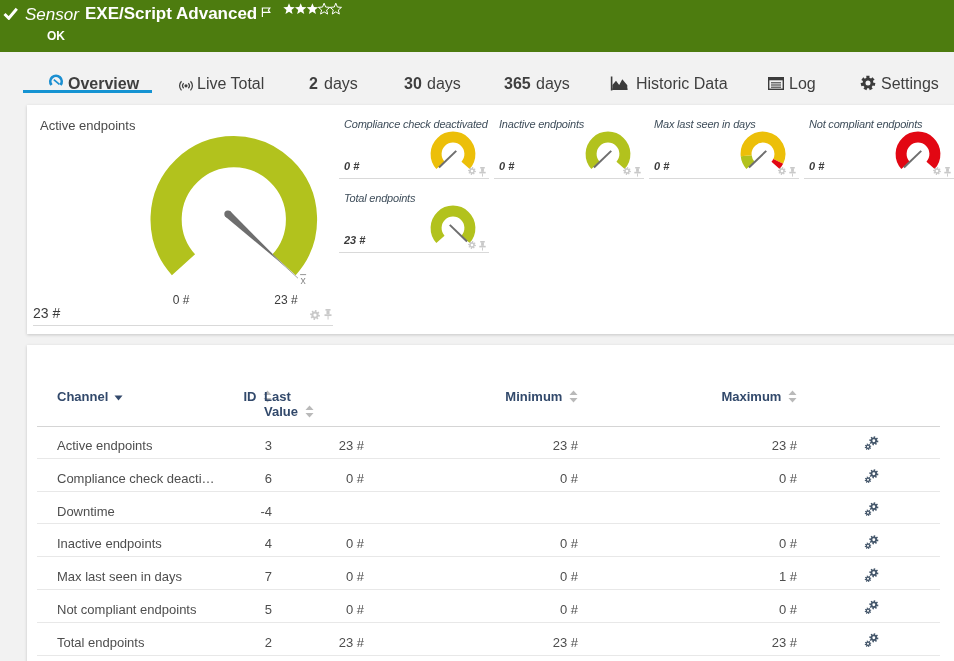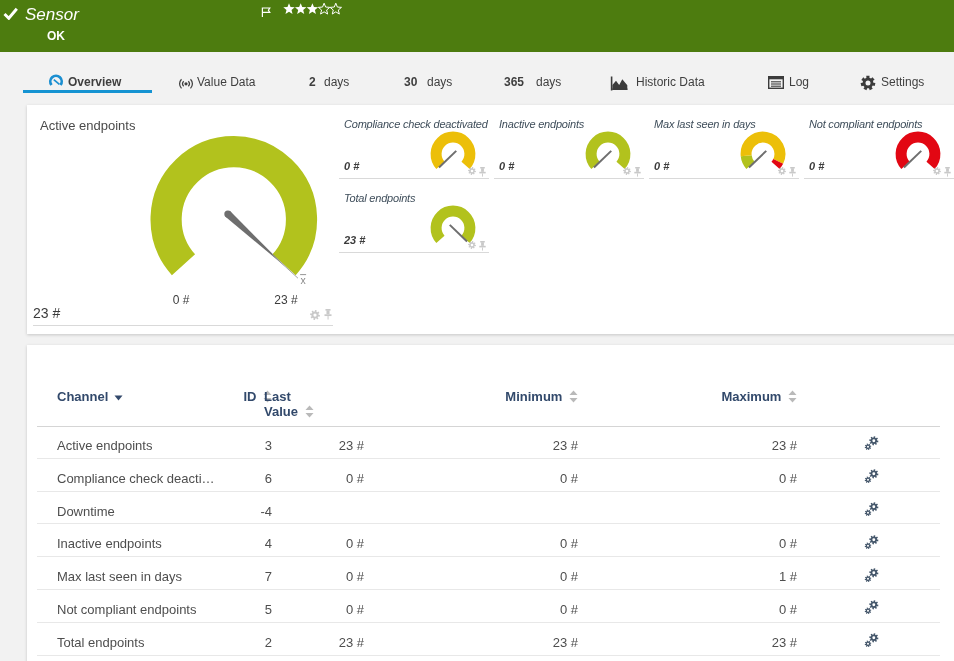--- a/index.html
+++ b/index.html
@@ -1,20 +1,20 @@
 <!DOCTYPE html>
 <html><head><meta charset="utf-8"><style>
 * { margin:0; padding:0; box-sizing:border-box; }
 html,body { width:954px; height:661px; }
 body { font-family:"Liberation Sans", sans-serif; background:#f2f2f2; position:relative; overflow:hidden; }
 .banner { position:absolute; left:0; top:0; width:954px; height:52px; background:#4d7c0f; }
 .b-sensor { position:absolute; left:25px; top:5px; font-style:italic; font-size:17px; color:#fff; }
 .b-name { position:absolute; left:85px; top:4px; font-weight:bold; font-size:17px; color:#fff; }
 .b-ok { position:absolute; left:47px; top:29px; font-weight:bold; font-size:12px; color:#fff; }
-.tabs { position:absolute; left:0; top:52px; width:954px; height:52px; font-size:12px; color:#3f3f3f; }
+.tabs { position:absolute; left:0; top:52px; width:954px; height:52px; font-size:16px; color:#3f3f3f; }
 .tab { position:absolute; top:23px; white-space:nowrap; }
 .underline { position:absolute; left:23px; top:37.5px; width:129px; height:3px; background:#1593d2; }
 .panel { position:absolute; left:27px; width:947px; background:#fff; box-shadow:0 1px 3px rgba(0,0,0,0.18); }
 #p1 { top:104.5px; height:229px; }
 #p2 { top:345.4px; height:330px; }
 .blk { position:absolute; width:150px; height:65px;font-style:italic; }
 .blk-title { position:absolute; left:7px; top:5px; font-size:11px; letter-spacing:-0.2px; color:#3e4d5a; white-space:nowrap; }
 .blk-gauge { position:absolute; left:90px; top:16px; }
 .blk-gauge svg { display:block; }
 .blk-val { position:absolute; left:7px; top:47px; font-size:11px; font-weight:bold; color:#3c3c3c; }
@@ -33,20 +33,21 @@
 .c4 { left:451px; width:100px; text-align:right; }
 .c5 { left:670px; width:100px; text-align:right; }
 .trow-line { position:absolute; left:10px; top:31.3px !important; width:903px; height:1px; background:#e8e8e8; }
 </style></head>
 <body>
 <div class="banner">
   <svg width="15" height="13" viewBox="0 0 15 13" style="position:absolute;left:3px;top:7px">
     <path d="M1.5 7 L5.8 11.3 L13.8 1.8" fill="none" stroke="#fff" stroke-width="2.9"></path>
   </svg>
   <span class="b-sensor">Sensor</span>
+  <span class="b-name">EXE/Script Advanced</span>
   <svg width="10" height="10" viewBox="0 0 10 10" style="position:absolute;left:261px;top:7px">
     <path d="M1.4 0.5 V10 M1.4 1 H8.8 L7.4 3.2 L8.8 5.4 H1.4" fill="none" stroke="#fff" stroke-width="1.2"></path>
   </svg>
   <svg width="62" height="14" viewBox="0 0 62 14" style="position:absolute;left:283px;top:2px">
       <polygon points="6.00,1.20 4.45,5.06 0.29,5.35 3.49,8.02 2.47,12.05 6.00,9.84 9.53,12.05 8.51,8.02 11.71,5.35 7.55,5.06" fill="#fff"></polygon>
       <polygon points="17.70,1.20 16.15,5.06 11.99,5.35 15.19,8.02 14.17,12.05 17.70,9.84 21.23,12.05 20.21,8.02 23.41,5.35 19.25,5.06" fill="#fff"></polygon>
       <polygon points="29.40,1.20 27.85,5.06 23.69,5.35 26.89,8.02 25.87,12.05 29.40,9.84 32.93,12.05 31.91,8.02 35.11,5.35 30.95,5.06" fill="#fff"></polygon>
       <polygon points="41.10,1.20 39.55,5.06 35.39,5.35 38.59,8.02 37.57,12.05 41.10,9.84 44.63,12.05 43.61,8.02 46.81,5.35 42.65,5.06" fill="none" stroke="#fff" stroke-width="1"></polygon>
       <polygon points="52.80,1.20 51.25,5.06 47.09,5.35 50.29,8.02 49.27,12.05 52.80,9.84 56.33,12.05 55.31,8.02 58.51,5.35 54.35,5.06" fill="none" stroke="#fff" stroke-width="1"></polygon>
     </svg>
@@ -59,21 +60,21 @@
       <line x1="5.8" y1="5.7" x2="11.4" y2="10.4" stroke="#1b8fd1" stroke-width="1.7"></line>
     </svg>
   </div>
   <div class="tab" style="left:68px"><b>Overview</b></div>
   <div class="tab" style="left:176.5px;top:26px">
     <svg width="18" height="12" viewBox="0 0 18 12">
       <circle cx="9" cy="5.8" r="1.6" fill="#3f3f3f"></circle>
       <path d="M6.7 3.3 a3.6 3.6 0 0 0 0 5 M4.5 1.2 a6.5 6.5 0 0 0 0 9.2 M11.3 3.3 a3.6 3.6 0 0 1 0 5 M13.5 1.2 a6.5 6.5 0 0 1 0 9.2" fill="none" stroke="#3f3f3f" stroke-width="1.25"></path>
     </svg>
   </div>
-  <div class="tab" style="left:197px">Value Data</div>
+  <div class="tab" style="left:197px">Live Total</div>
   <div class="tab" style="left:309px"><b>2</b></div>
   <div class="tab" style="left:324px">days</div>
   <div class="tab" style="left:404px"><b>30</b></div>
   <div class="tab" style="left:427px">days</div>
   <div class="tab" style="left:504px"><b>365</b></div>
   <div class="tab" style="left:536px">days</div>
   <div class="tab" style="left:610px;top:24px">
     <svg width="19" height="15" viewBox="0 0 19 15">
       <rect x="0.8" y="0.5" width="1.6" height="14" fill="#3c3c3c"></rect>
       <path d="M2.4 14 L2.4 9 L6 4.8 L9.2 9 L12.3 3.2 L17.3 9.2 L17.3 14 Z" fill="#3c3c3c"></path>

